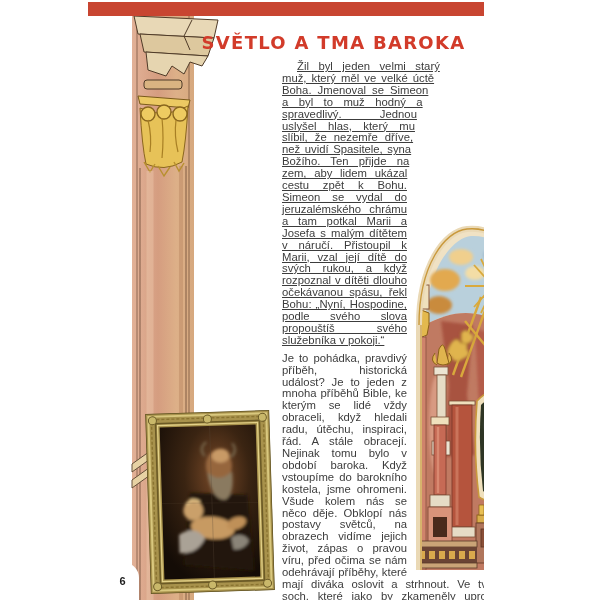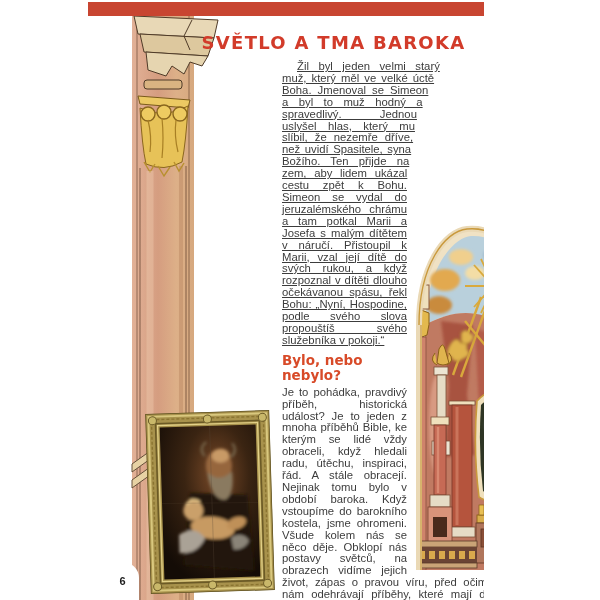--- a/index.html
+++ b/index.html
@@ -224,21 +224,20 @@
             <path d="M30,122 Q46,112 56,126 Q48,142 30,140 Z" fill="#aaa296"></path>
             <path d="M82,126 Q94,120 100,130 Q94,140 84,138 Z" fill="#8a8478"></path>
           </g>
           <line x1="64" y1="14" x2="64" y2="166" stroke="#5a4a3a" stroke-width="1" opacity="0.3"></line>
           <line x1="14" y1="90" x2="110" y2="92" stroke="#5a4a3a" stroke-width="1" opacity="0.2"></line>
         </svg>
       </div>
 
       <p class="intro">Žil byl jeden velmi starý muž, který měl ve velké úctě Boha. Jmenoval se Simeon a byl to muž hodný a spravedlivý. Jednou uslyšel hlas, který mu slíbil, že nezemře dříve, než uvidí Spasitele, syna Božího. Ten přijde na zem, aby lidem ukázal cestu zpět k Bohu. Simeon se vydal do jeruzalémského chrámu a tam potkal Marii a Josefa s malým dítětem v náručí. Přistoupil k Marii, vzal její dítě do svých rukou, a když rozpoznal v dítěti dlouho očekávanou spásu, řekl Bohu: „Nyní, Hospodine, podle svého slova propouštíš svého služebníka v pokoji.“</p>
 
-      <h2>Bylo, nebo nebylo?</h2>
       <p>Je to pohádka, pravdivý příběh, historická událost? Je to jeden z mnoha příběhů Bible, ke kterým se lidé vždy obraceli, když hledali radu, útěchu, inspiraci, řád. A stále obracejí. Nejinak tomu bylo v období baroka. Když vstoupíme do barokního kostela, jsme ohromeni. Všude kolem nás se něco děje. Obklopí nás postavy světců, na obrazech vidíme jejich život, zápas o pravou víru, před očima se nám odehrávají příběhy, které mají diváka oslovit a strhnout. Ve tvářích soch, které jako by zkameněly uprostřed prudkého pohybu, sledujeme utrpení i štěstí, jsme svědky věrnosti i zrady, zápasu dobra a zla. Barokní kostel si nespleteme. Je obvykle bohatě zdobený zvenku a ohromí nás svou výzdobou, když vstoupíme dovnitř. Církev sváděla boj o druh víry, a proto se ta katolická snažila obrátit člověka zpět k Bohu s velkolepou parádou. Ano, někdy toho všeho je až moc. Ale opatrně, ať nepřehlédneme opravdové poklady, které nám umělci tvořící v baroku přinesli.</p>
 
     </div>
   </div>
 
   <div class="page-pill">
     <span>6</span>
   </div>
 
 </div>

